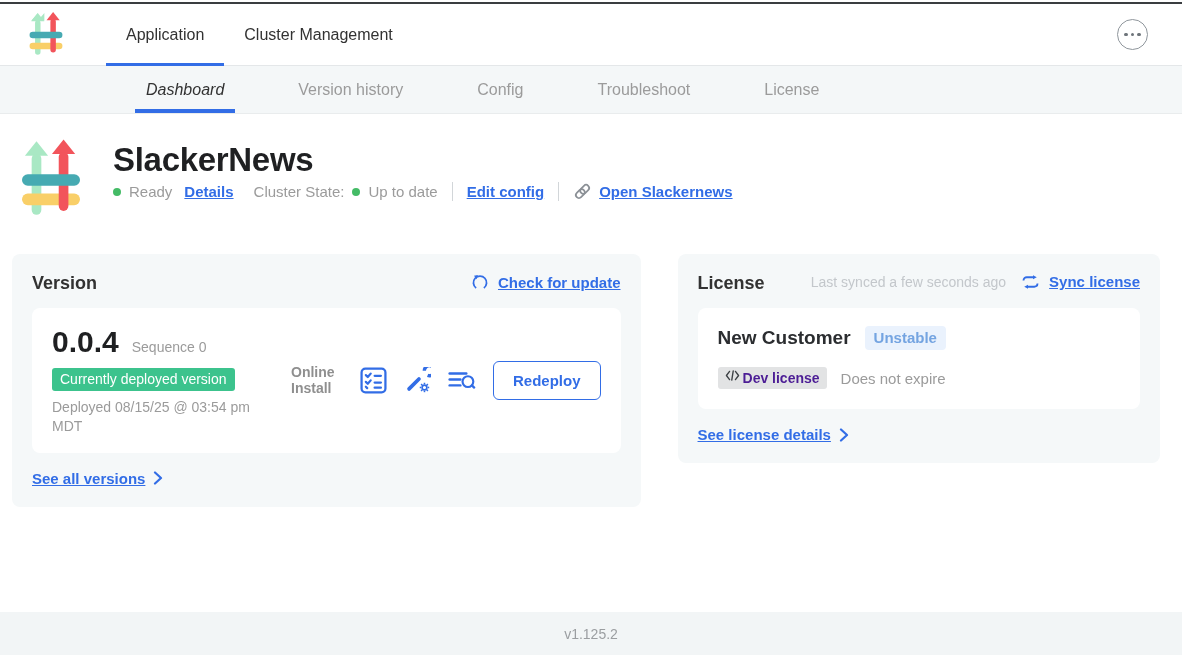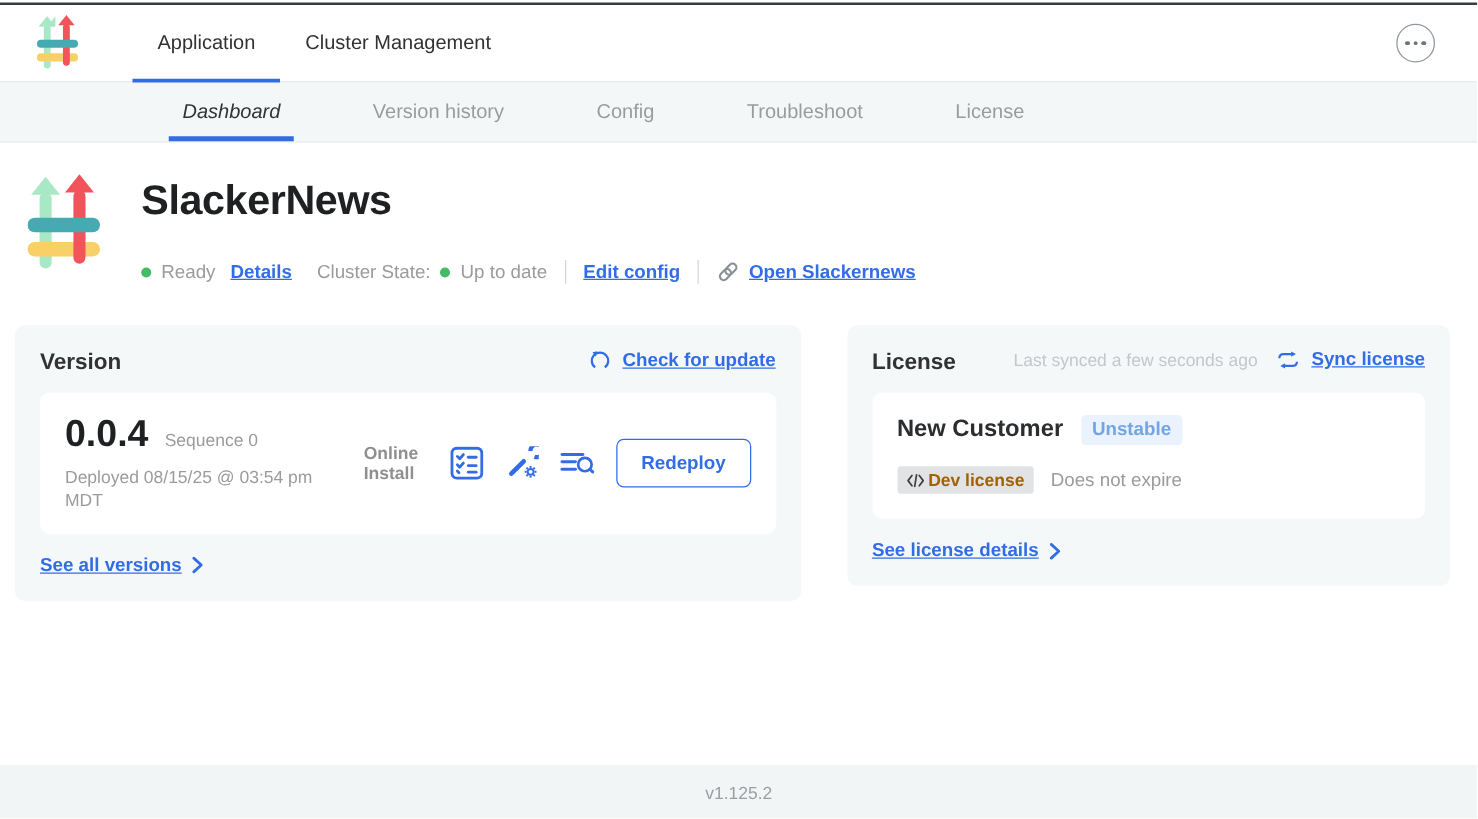--- a/index.html
+++ b/index.html
@@ -23,21 +23,21 @@
   .sub-nav { height:48px; background:#f4f7f8; display:flex; align-items:stretch; padding-left:135px; border-bottom:1px solid #e9eced; }
   .sub-tab { position:relative; display:flex; align-items:center; padding:0 11px; margin-right:52px; font-size:16px; color:#9b9b9b; cursor:pointer; }
   .sub-tab.active { color:#323232;font-style:italic; }
   .sub-tab.active::after { content:""; position:absolute; left:0; right:0; bottom:0; height:4px; background:#326de6; }
 
   
   .app-header { display:flex; margin:25px 28px 0 22px; }
   .app-logo { width:58px; height:82px; flex:0 0 auto; }
   .app-header-text { margin-left:33px; padding-top:2px; }
   .app-title { font-size:33px; font-weight:700; letter-spacing:-0.3px; color:#1f2022; }
-  .status-row { display:flex; align-items:center; margin-top:29px; font-size:15px; color:#9b9b9b; }
+  .status-row { display:flex; align-items:center; margin-top:3px; font-size:15px; color:#9b9b9b; }
   .dot-green { width:8px; height:8px; border-radius:50%; background:#44bb66; flex:0 0 auto; }
   .status-row .lbl { margin-left:8px; }
   a.link, .link { color:#326de6; font-weight:700; text-decoration:underline; cursor:pointer; font-size:15px; }
   .sep { width:1px; height:19px; background:#d2d6d9; margin:0 14px; }
   .ml12 { margin-left:12px; } .ml20 { margin-left:20px; } .ml8 { margin-left:8px; }
   .icon-gap { margin-right:7px; display:inline-flex; }
 
   
   .cards { display:flex; align-items:flex-start; margin:33px 22px 0 12px; gap:37px; }
   .card { background:#f5f8f9; border-radius:8px; padding:19px 20px 20px; flex:1 1 0; }
@@ -60,21 +60,21 @@
   .btn-outline { background:#fff; border:1.5px solid #326de6; color:#326de6; font-weight:700; font-size:15px; padding:10px 19px; border-radius:6px; cursor:pointer; font-family:inherit; }
   .see-link-row { display:flex; align-items:center; gap:8px; margin-top:17px; }
 
   
   .synced-txt { font-size:14px; color:#c3c7cb; margin-right:6px; }
   .license-inner { padding:18px 20px 20px; }
   .lic-line1 { display:flex; align-items:center; }
   .customer-name { font-size:19px; font-weight:600; color:#2b2d30; }
   .badge-channel { margin-left:14px; background:#eaf2fd; color:#74a4e1; font-size:15px; padding:3px 9px 4px; border-radius:4px;font-weight:bold; }
   .lic-line2 { display:flex; align-items:center; margin-top:17px; }
-  .badge-dev { display:inline-flex; align-items:center; gap:3px; background:#e2e3e4; color:#a16207; font-size:14px; font-weight:700; padding:3px 7px; border-radius:3px; }
+  .badge-dev { display:inline-flex; gap:3px; background:#e2e3e4; color:#4c1d95; font-size:14px; font-weight:700; padding:3px 7px; border-radius:3px; }
   .expiry { margin-left:14px; font-size:15px; color:#9b9b9b; }
 
   
   .footer { position:absolute; left:0; right:0; bottom:0; height:43px; background:#f2f5f6; display:flex; align-items:center; justify-content:center; }
   .footer-text { font-size:14px; color:#9b9ea1; }
 </style>
 </head>
 <body>
 
 <div class="screen">
@@ -170,20 +170,21 @@
           <span class="link" style="font-size:15px;">Check for update</span>
         </span>
       </div>
 
       <div class="inner-card version-inner">
         <div class="ver-left">
           <div class="ver-line1">
             <span class="ver-number">0.0.4</span>
             <span class="ver-seq">Sequence 0</span>
           </div>
+          <span class="badge-green">Currently deployed version</span>
           <div class="deployed">Deployed 08/15/25 @ 03:54 pm MDT</div>
         </div>
         <div class="ver-right">
           <span class="install-type">Online Install</span>
           <span class="action-icon">
             <svg width="27" height="27" viewBox="0 0 24 24" aria-hidden="true" fill="none" stroke="#326de6" stroke-width="2" stroke-linecap="round" stroke-linejoin="round">
               <rect x="1.4" y="1.4" width="21.2" height="21.2" rx="3.4"></rect>
               <path d="M5.2 7.2 l1.7 1.7 2.6-3"></path>
                 <path d="M13 7.8 H18.6"></path>
               <path d="M5.2 13.2 l1.7 1.7 2.6-3"></path>

